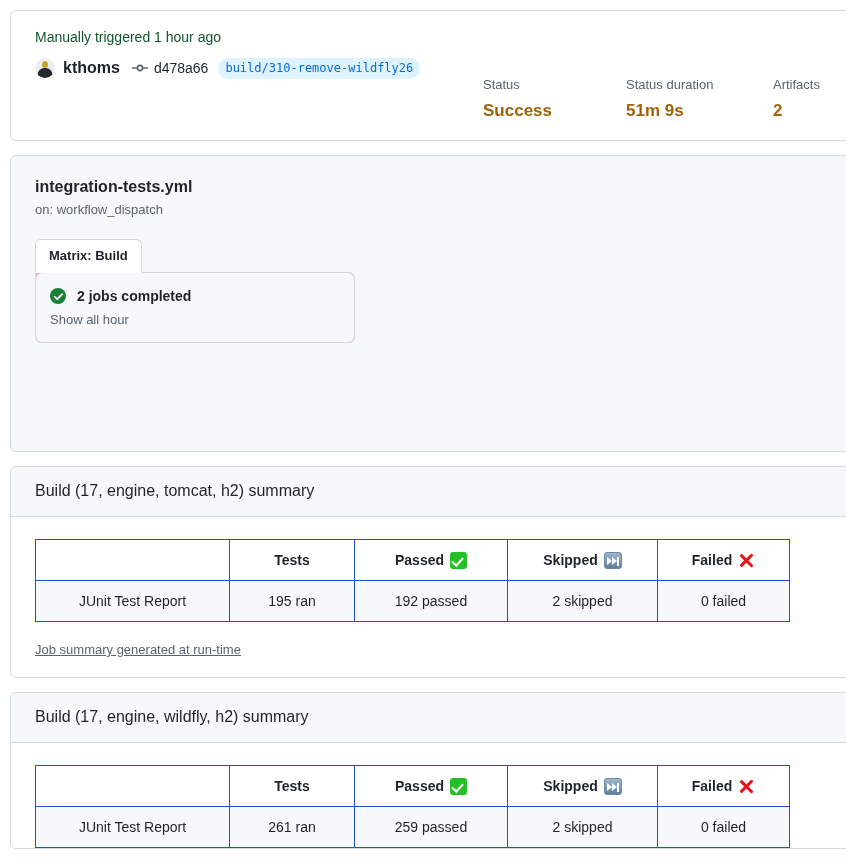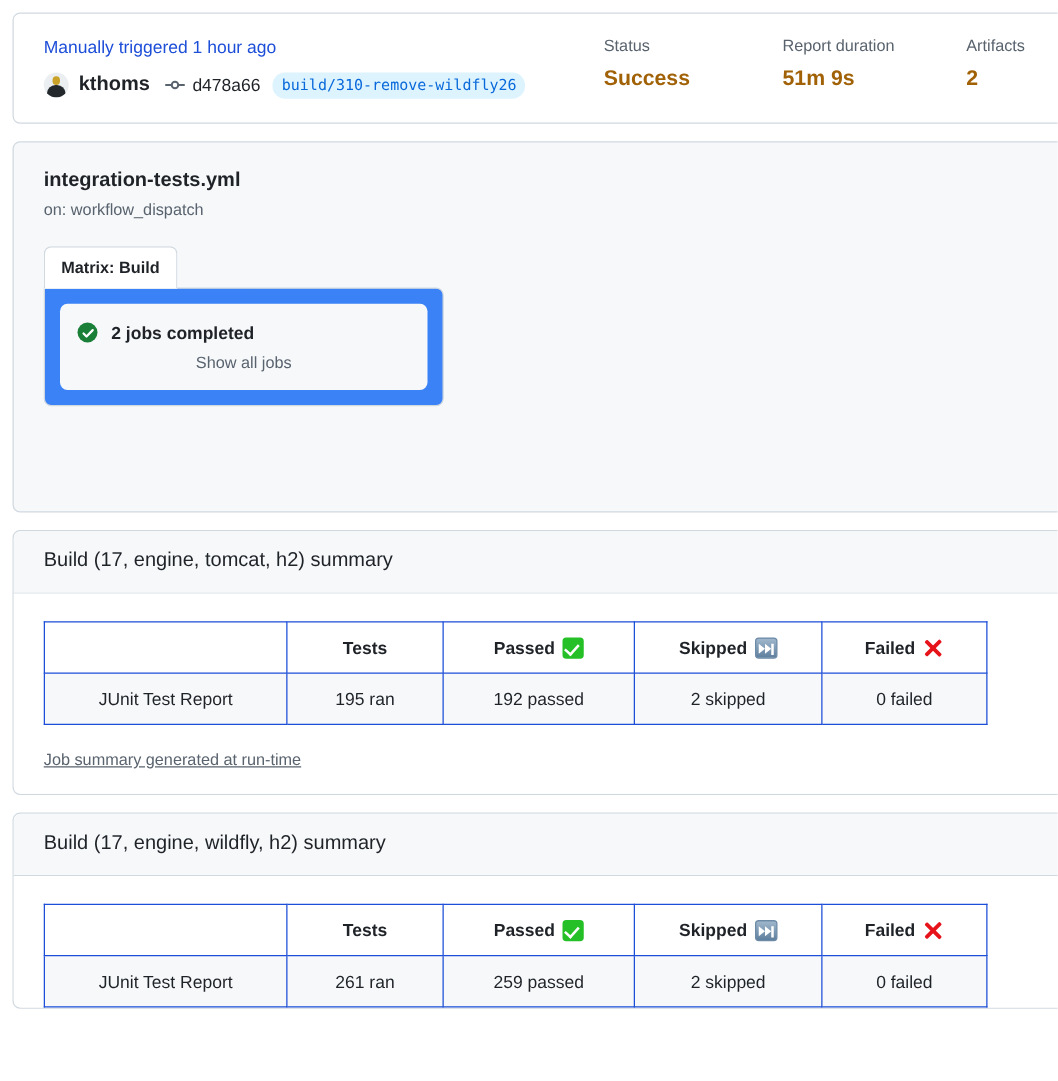--- a/index.html
+++ b/index.html
@@ -40,21 +40,21 @@
     padding: 16px 24px 18px 24px;
     display: flex;
     align-items: flex-start;
   }
   .run-header-left {
     width: 448px;
     flex: 0 0 auto;
   }
   .trigger-line {
     font-size: 14px;
-    color: #1d4ed8;
+    color: #14532d;
     line-height: 20px;
     margin-bottom: 9px;
   }
   .actor-line {
     display: flex;
     align-items: center;
     height: 24px;
   }
   .avatar {
     width: 20px;
@@ -113,20 +113,21 @@
     font-family: "DejaVu Sans Mono", "Liberation Mono", monospace;
     font-size: 12px;
     line-height: 18px;
     padding: 1px 7px 2px 7px;
     border-radius: 10px;
     white-space: nowrap;
   }
 
   .stat {
     flex: 0 0 auto;
+    margin-top: 48px;
   }
   .stat-label {
     font-size: 13px;
     color: #59636e;
     line-height: 20px;
     margin-bottom: 5px;
   }
   .stat-value {
     font-size: 17px;
     font-weight: 700;
@@ -175,25 +176,23 @@
     font-weight: 600;
     color: #1f2328;
     padding: 7px 13px 7px 13px;
     line-height: 18px;
     margin-left: 0;
   }
   .matrix-body {
     position: relative;
     z-index: 1;
     margin-top: -1px;
-    background: #3b82f6;
+    background: #f9a8d4;
     border: 1px solid #d1d9e0;
     border-radius: 0 6px 6px 6px;
-    padding: 12px;
-    text-align: center;
   }
   .jobs-box {
     background: #f6f8fa;
     border-radius: 6px;
     padding: 13px 14px 13px 14px;
   }
   .jobs-done {
     display: flex;
     align-items: center;
     margin-bottom: 5px;
@@ -371,21 +370,21 @@
         <span class="commit-sha">d478a66</span>
         <span class="branch-badge">build/310-remove-wildfly26</span>
       </div>
     </div>
 
     <div class="stat stat-status">
       <div class="stat-label">Status</div>
       <div class="stat-value">Success</div>
     </div>
     <div class="stat stat-duration">
-      <div class="stat-label">Report duration</div>
+      <div class="stat-label">Status duration</div>
       <div class="stat-value">51m 9s</div>
     </div>
     <div class="stat stat-artifacts">
       <div class="stat-label">Artifacts</div>
       <div class="stat-value">2</div>
     </div>
   </div>
 
   <div class="card workflow-card">
     <div class="workflow-title">integration-tests.yml</div>
@@ -396,21 +395,21 @@
       <div class="matrix-body">
         <div class="jobs-box">
           <div class="jobs-done">
             <span class="check-circle">
               <svg width="11" height="11" viewBox="0 0 12 12" aria-hidden="true">
                 <path d="M2 6.3l2.6 2.6L10 3.4" fill="none" stroke="#ffffff" stroke-width="2" stroke-linecap="round" stroke-linejoin="round"></path>
               </svg>
             </span>
             <span class="jobs-done-label">2 jobs completed</span>
           </div>
-          <div class="show-all-jobs">Show all jobs</div>
+          <div class="show-all-jobs">Show all hour</div>
         </div>
       </div>
     </div>
   </div>
 
   <div class="card summary-card">
     <div class="summary-header">Build (17, engine, tomcat, h2) summary</div>
     <div class="summary-body">
       <table class="sum">
         <thead>

